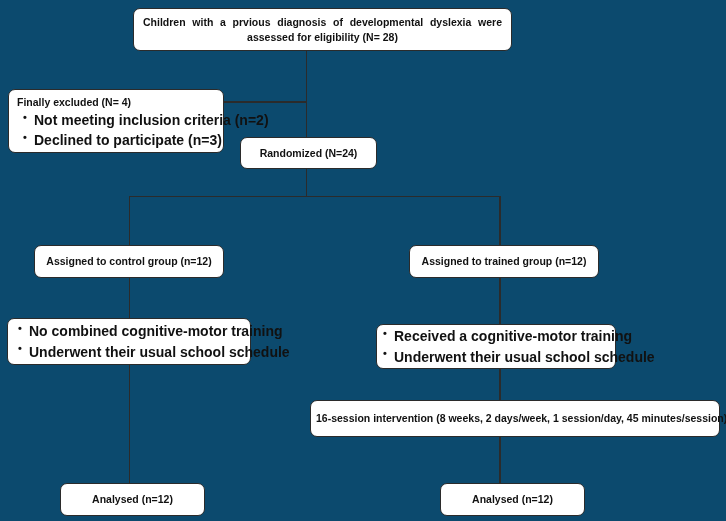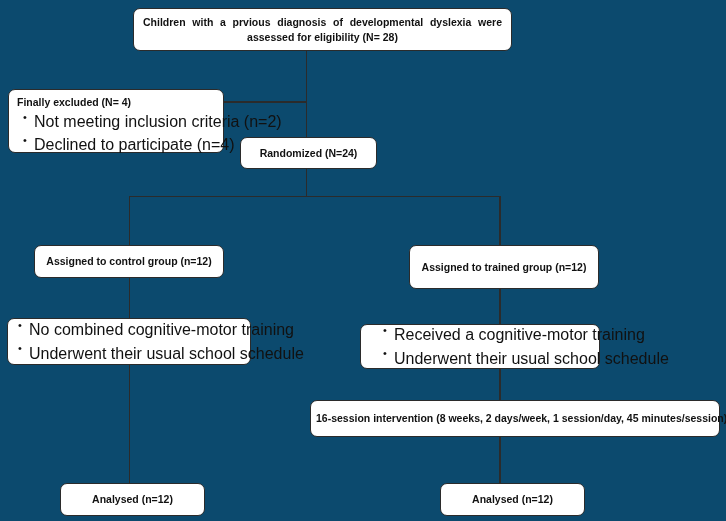--- a/index.html
+++ b/index.html
@@ -93,39 +93,39 @@
   #box-control-assigned {
     left: 34px;
     top: 245px;
     width: 190px;
     height: 33px;
   }
   #box-trained-assigned {
     left: 409px;
     top: 245px;
     width: 190px;
-    height: 44px;
+    height: 33px;
   }
 
   
   #box-control-detail {
     left: 7px;
     top: 318px;
     width: 244px;
     height: 47px;
     padding: 4px 6px;
     justify-content: center;
     text-align: center;
   }
   #box-trained-detail {
-    left: 360px;
+    left: 376px;
     top: 324px;
     width: 240px;
     height: 45px;
-    padding: 4px 18px;
+    padding: 4px 2px;
     justify-content: center;
   }
 
   
   #box-intervention {
     left: 310px;
     top: 400px;
     width: 410px;
     height: 37px;
     padding: 3px 5px;
@@ -151,22 +151,22 @@
 
   
   ul.bullets {
     list-style: none;
     margin: 0;
     padding: 0;
   }
   ul.bullets li {
     position: relative;
     padding-left: 15px;
-    font-size: 16px;
-    font-weight: normal;
+    font-size: 14px;
+    font-weight: bold;
     line-height: 1.45;
     white-space: nowrap;
   }
   ul.bullets li::before {
     content: "\2022";
     position: absolute;
     left: 4px;
     top: -0.5px;
     font-size: 11px;
     line-height: 1.45;
@@ -214,21 +214,21 @@
 
   <div class="box" id="box-eligibility">
     <div class="just-line">Children with a prvious diagnosis of developmental dyslexia were</div>
     <div class="last-line">assessed for eligibility (N= 28)</div>
   </div>
 
   <div class="box" id="box-excluded">
     <div class="head">Finally excluded (N= 4)</div>
     <ul class="bullets">
       <li>Not meeting inclusion criteria (n=2)</li>
-      <li>Declined to participate (n=4)</li>
+      <li>Declined to participate (n=3)</li>
     </ul>
   </div>
 
 
   <div class="box center" id="box-randomized">
     <div>Randomized (N=24)</div>
   </div>
 
   <div class="box center" id="box-control-assigned">
     <div>Assigned to control group (n=12)</div>

